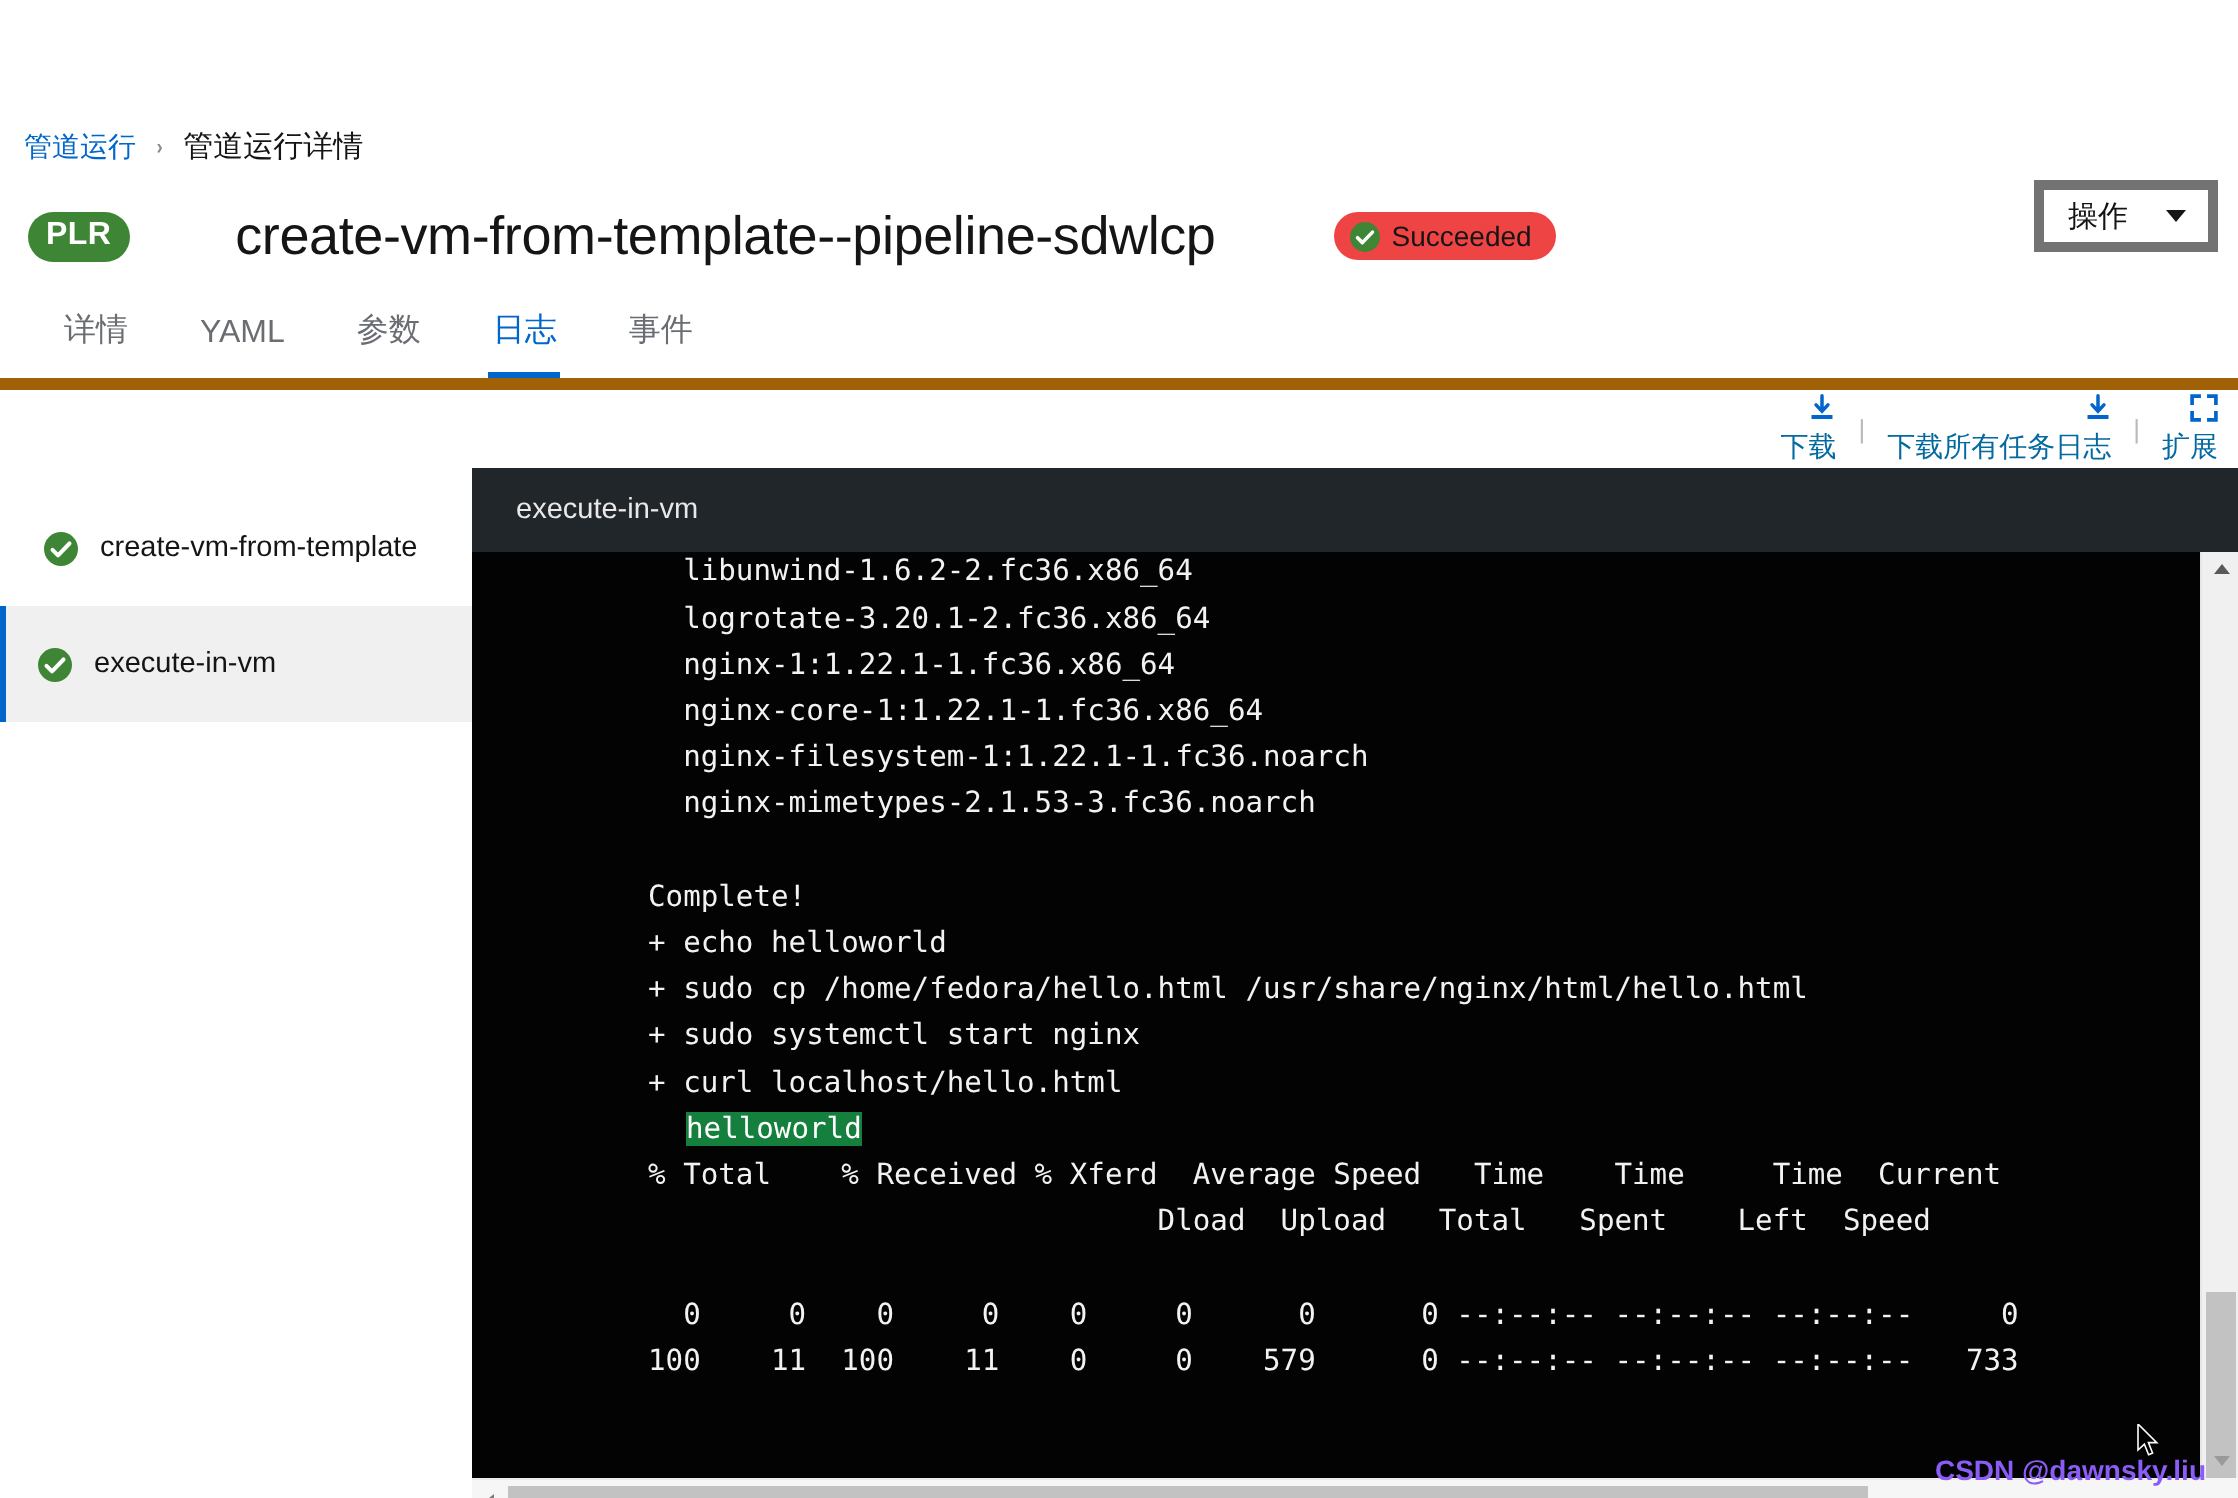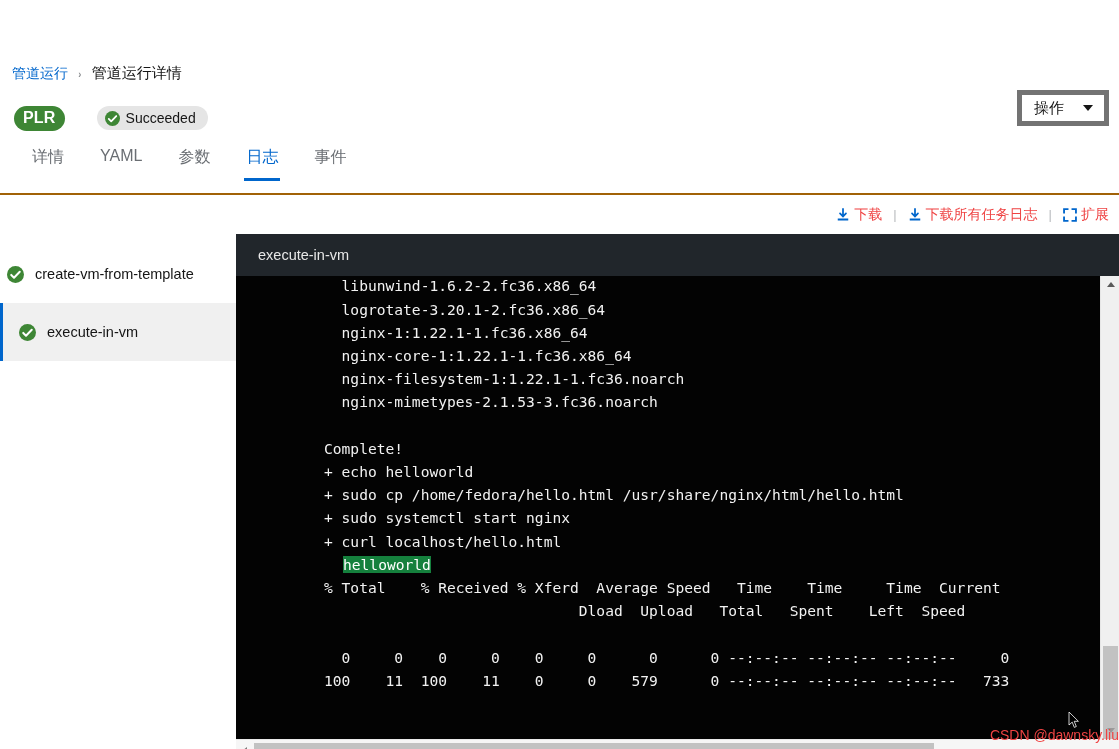--- a/index.html
+++ b/index.html
@@ -40,20 +40,21 @@
     font-size: 15px;
   }
 
   
   .title-row {
     display: flex;
     align-items: center;
     padding: 4px 14px 0 14px;
     height: 62px;
     position: relative;
+    gap: 40px;
   }
   .plr-badge {
     background: #3e8635;
     color: #ffffff;
     border-radius: 14px;
     font-size: 16px;
     font-weight: bold;
     padding: 4px 9px 5px 9px;
     letter-spacing: 0.2px;
     line-height: 1;
@@ -64,21 +65,21 @@
     font-size: 27px;
     color: #151515;
     font-weight: 400;
     white-space: nowrap;
     letter-spacing: -0.2px;
   }
   .status-badge {
     display: inline-flex;
     align-items: center;
     gap: 6px;
-    background: #e5e5e5;
+    background: #ef4444;
     border-radius: 14px;
     padding: 4px 12px 4px 8px;
     margin-left: 19px;
     font-size: 14px;
     color: #151515;
   }
   .chk-circle {
     width: 15px; height: 15px;
     display: inline-block;
     flex: 0 0 auto;
@@ -104,24 +105,24 @@
     width: 0; height: 0;
     border-left: 5px solid transparent;
     border-right: 5px solid transparent;
     border-top: 6px solid #151515;
     display: inline-block;
   }
 
   
   .tabs {
     display: flex;
-    align-items: flex-start;
+    align-items: flex-end;
     height: 48px;
     padding-left: 14px;
-    border-bottom: 2px solid #a16207;
+    border-bottom: 6px solid #a16207;
     gap: 0;
   }
   .tab {
     font-size: 16px;
     color: #6a6e73;
     padding: 0 18px 13px 18px;
     cursor: pointer;
     position: relative;
     white-space: nowrap;
   }
@@ -140,26 +141,27 @@
   .log-toolbar {
     height: 39px;
     display: flex;
     align-items: center;
     justify-content: flex-end;
     padding-right: 6px;
     gap: 0;
   }
   .tb-action {
     display: inline-flex;
-    align-items: center;
+    align-items: flex-end;
     gap: 4px;
-    color: #ef4444;
+    color: #0369a1;
     font-size: 14px;
     cursor: pointer;
     padding: 0 4px;
+    flex-direction: column;
   }
   .tb-divider {
     color: #b8bbbe;
     font-size: 13px;
     padding: 0 7px;
   }
   .dl-icon { width: 14px; height: 14px; display: inline-block; }
   .exp-icon { width: 14px; height: 14px; display: inline-block; }
 
   
@@ -172,21 +174,21 @@
     width: 236px;
     flex: 0 0 236px;
     padding-top: 11px;
     background: #ffffff;
   }
   .side-item {
     display: flex;
     align-items: center;
     gap: 11px;
     height: 58px;
-    padding-left: 4px;
+    padding-left: 19px;
     font-size: 14.5px;
     color: #151515;
     cursor: pointer;
     border-left: 3px solid transparent;
   }
   .side-item.selected {
     background: #f0f0f0;
     border-left: 3px solid #0066cc;
     padding-left: 16px;
   }
@@ -308,39 +310,41 @@
   .cursor-arrow {
     position: absolute;
     left: 1068px; top: 712px;
     z-index: 20;
     pointer-events: none;
   }
 
   
   .watermark {
     position: absolute;
-    right: 0;
+    right: 16px;
     bottom: 6px;
     font-size: 14px;
-    color: #ef4444;
+    color: #8b5cf6;
     font-family: "Liberation Sans", sans-serif;
     z-index: 30;
+    font-weight: bold;
   }
 </style>
 </head>
 <body>
 
 <div class="breadcrumb">
   <span class="bc-link">管道运行</span>
   <span class="bc-sep">›</span>
   <span class="bc-current">管道运行详情</span>
 </div>
 
 <div class="title-row">
   <span class="plr-badge">PLR</span>
+  <span class="page-title">create-vm-from-template--pipeline-sdwlcp</span>
   <span class="status-badge">
     <span class="chk-circle">
       <svg width="15" height="15" viewBox="0 0 16 16">
         <circle cx="8" cy="8" r="8" fill="#3e8635"></circle>
         <path d="M4 8.4 L6.6 11 L12 5.4" stroke="#ffffff" stroke-width="1.9" fill="none" stroke-linecap="round" stroke-linejoin="round"></path>
       </svg>
     </span>
     <span>Succeeded</span>
   </span>
   <button class="ops-btn">

